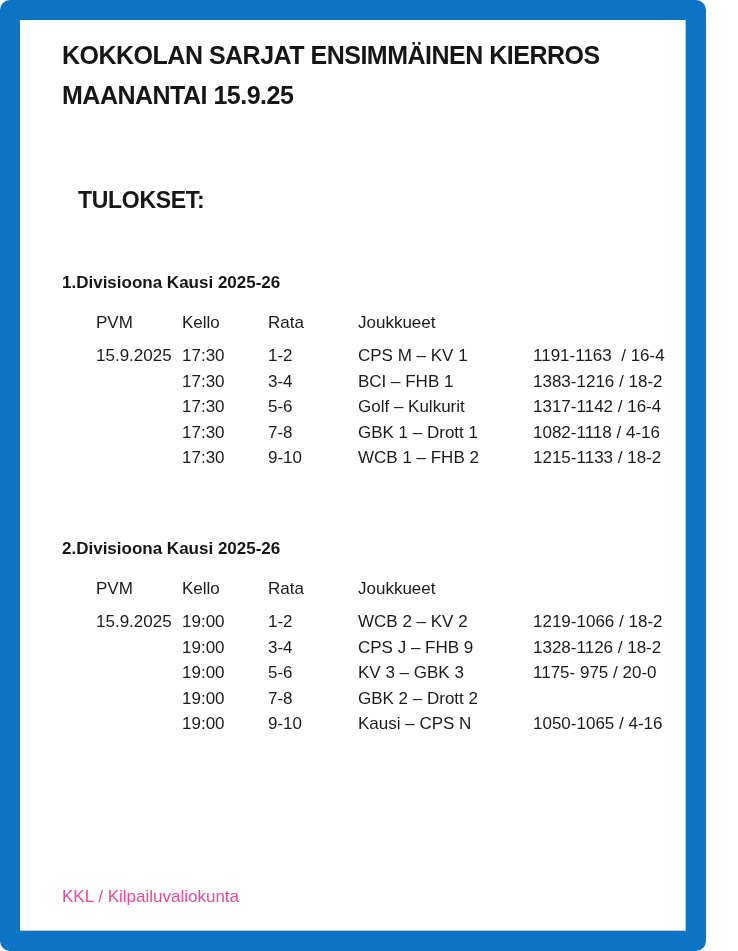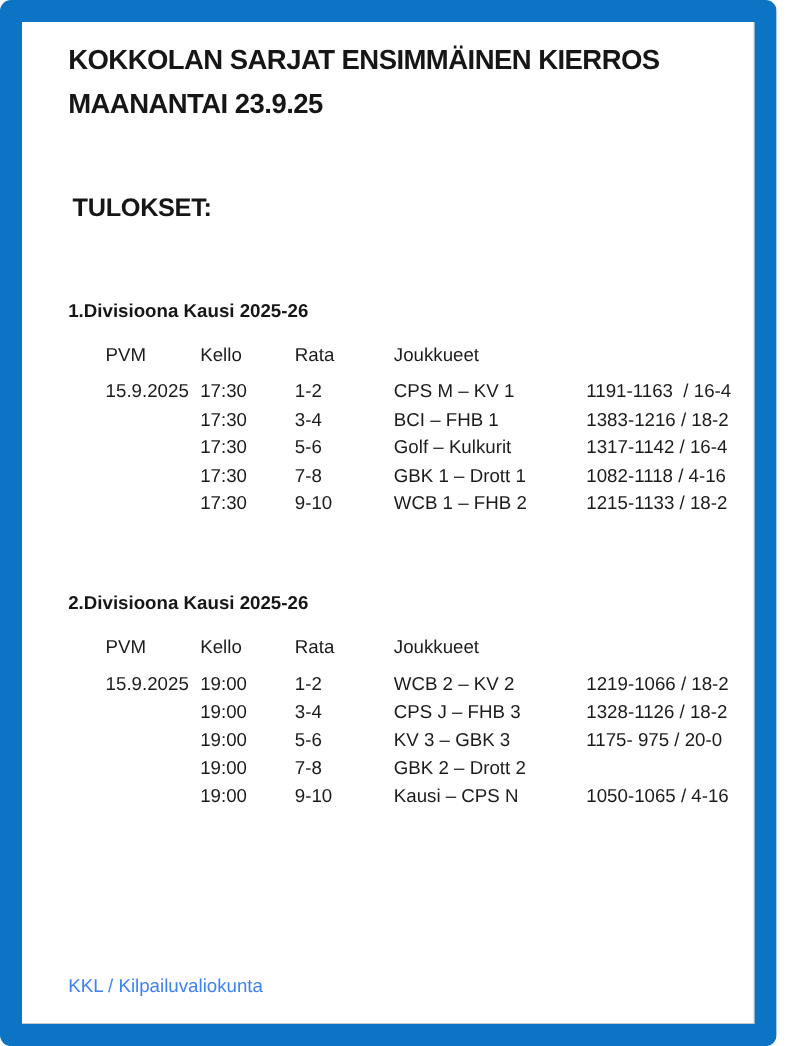--- a/index.html
+++ b/index.html
@@ -30,21 +30,21 @@
     font-size: 25px;
     font-weight: bold;
     line-height: 40px;
     letter-spacing: -0.5px;
     color: #161616;
   }
   .subtitle {
     position: absolute;
     left: 62px;
     top: 170px;
-    margin: 4px;
+    margin: 16px;
     font-size: 23px;
     font-weight: bold;
     line-height: 28px;
     letter-spacing: -0.3px;
     color: #161616;
   }
   .division {
     position: absolute;
     left: 62px;
     right: 15px;
@@ -63,30 +63,30 @@
   .c2 { width: 86px;  flex: none; white-space: pre; }
   .c3 { width: 90px;  flex: none; white-space: pre; }
   .c4 { width: 175px; flex: none; white-space: pre; }
   .c5 { flex: 1; white-space: pre; }
   .footer {
     position: absolute;
     left: 62px;
     top: 884px;
     font-size: 17px;
     line-height: 25px;
-    color: #3b82f6;
+    color: #ec4899;
   }
 </style>
 </head>
 <body>
 
 <div class="page">
   <div class="frame"></div>
 
-  <h1 class="title"><span>KOKKOLAN SARJAT ENSIMMÄINEN KIERROS</span><br><span>MAANANTAI 23.9.25</span></h1>
+  <h1 class="title"><span>KOKKOLAN SARJAT ENSIMMÄINEN KIERROS</span><br><span>MAANANTAI 15.9.25</span></h1>
 
   <h2 class="subtitle">TULOKSET:</h2>
 
   <section class="division" style="top:270px">
     <h3>1.Divisioona Kausi 2025-26</h3>
     <div class="trow thead">
       <span class="c1">PVM</span>
       <span class="c2">Kello</span>
       <span class="c3">Rata</span>
       <span class="c4">Joukkueet</span>
@@ -145,21 +145,21 @@
         <span class="c1">15.9.2025</span>
         <span class="c2">19:00</span>
         <span class="c3">1-2</span>
         <span class="c4">WCB 2 – KV 2</span>
         <span class="c5">1219-1066 / 18-2</span>
       </div>
       <div class="trow">
         <span class="c1"></span>
         <span class="c2">19:00</span>
         <span class="c3">3-4</span>
-        <span class="c4">CPS J – FHB 3</span>
+        <span class="c4">CPS J – FHB 9</span>
         <span class="c5">1328-1126 / 18-2</span>
       </div>
       <div class="trow">
         <span class="c1"></span>
         <span class="c2">19:00</span>
         <span class="c3">5-6</span>
         <span class="c4">KV 3 – GBK 3</span>
         <span class="c5">1175- 975 / 20-0</span>
       </div>
       <div class="trow">

